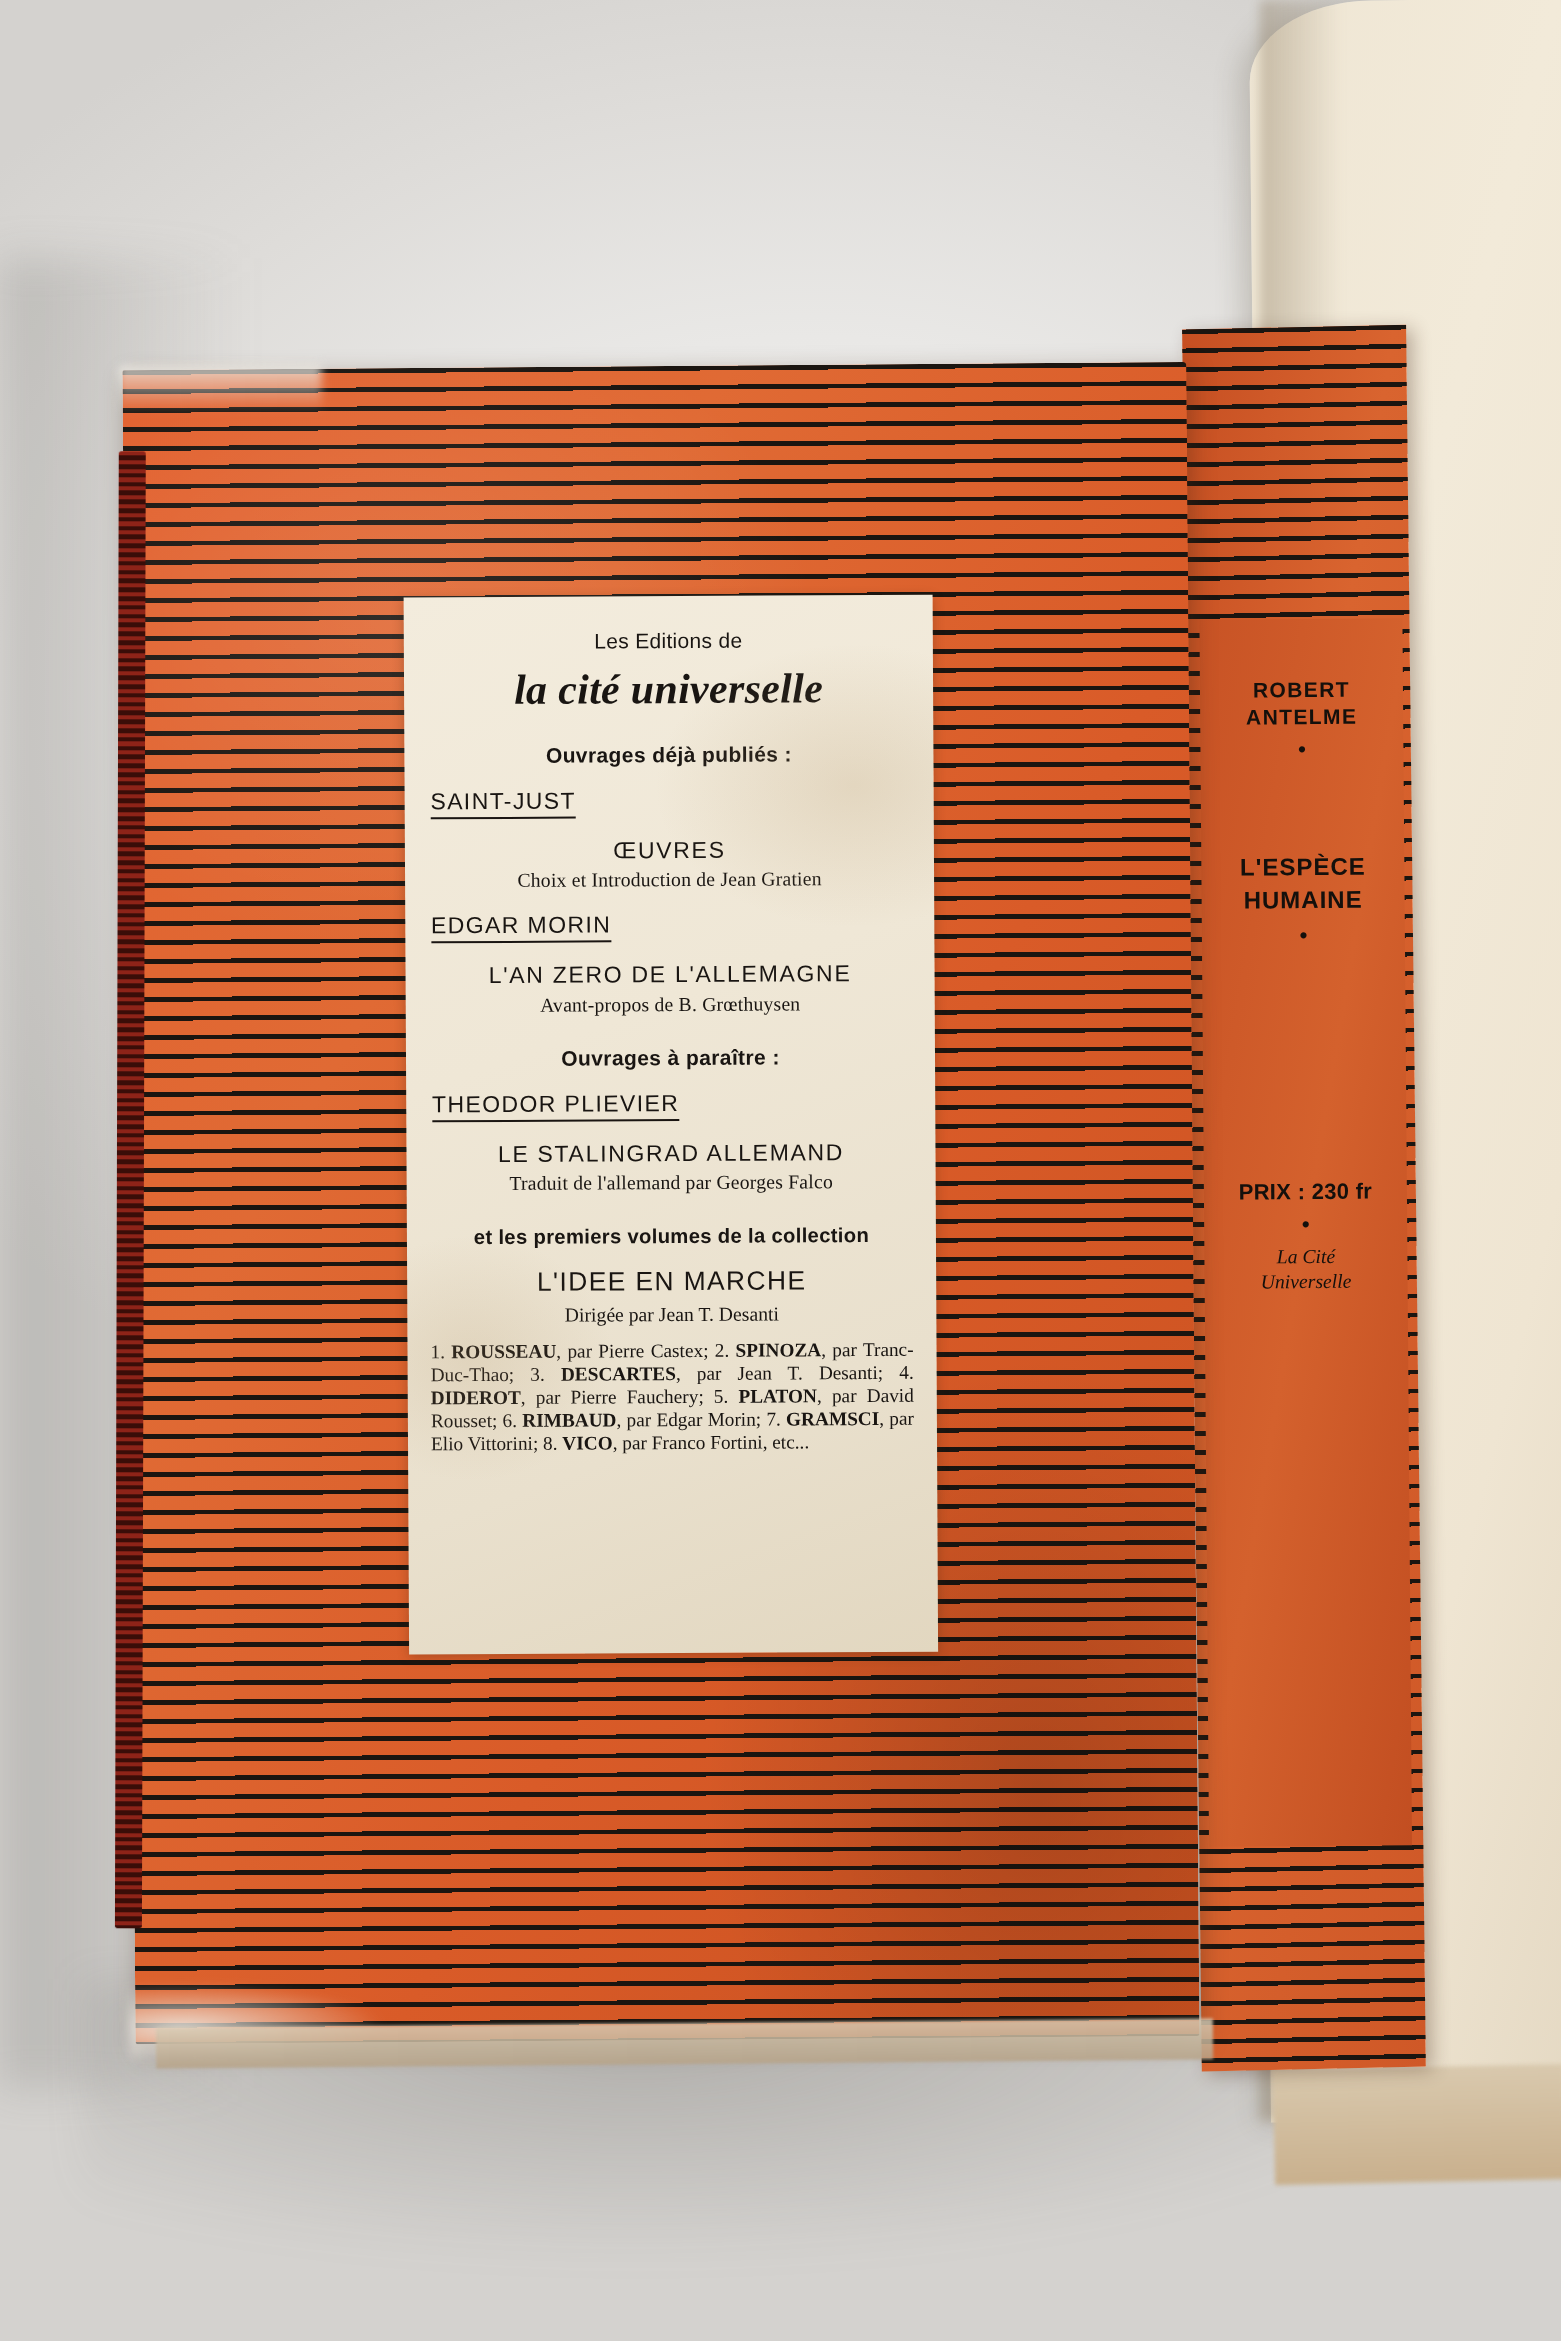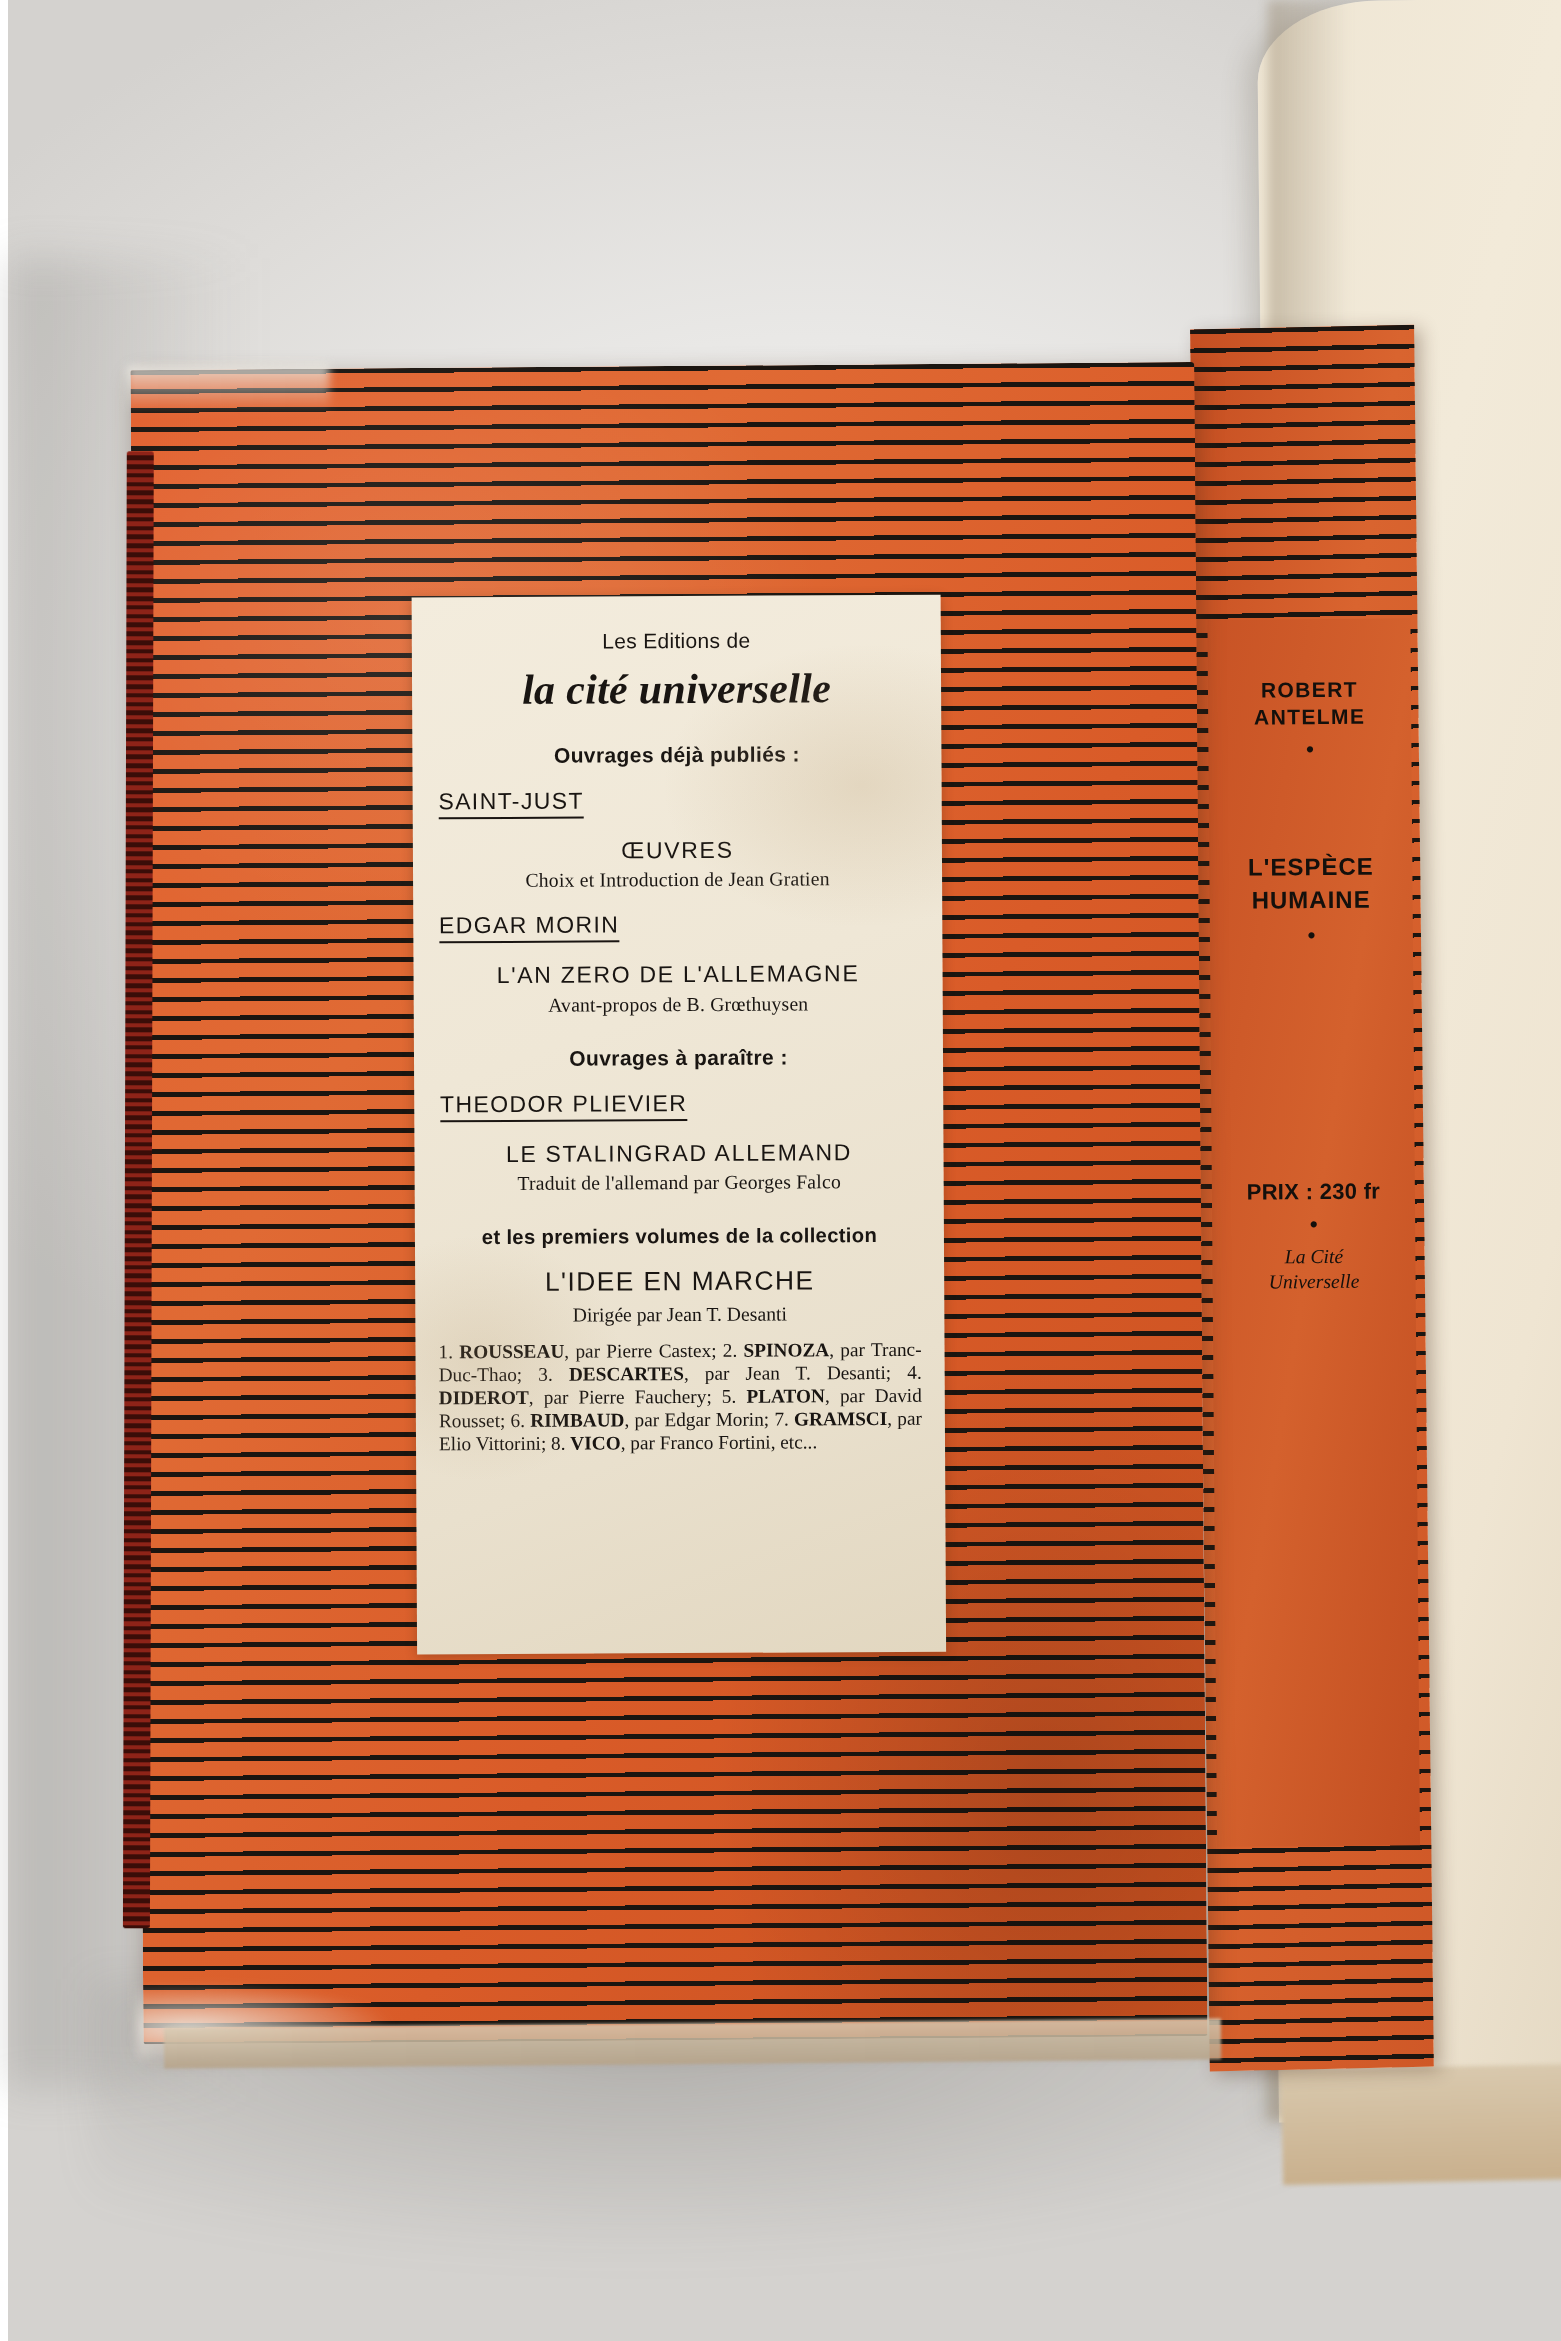--- a/index.html
+++ b/index.html
@@ -14,21 +14,20 @@
     overflow: hidden;
     font-family: "Liberation Sans", sans-serif;
   }
 
   
   #photo {
     position: absolute;
     inset: 0;
     background:
       radial-gradient(ellipse 1084px 813px at 52% 30%, #f3f2f0 0%, #e9e8e6 45%, #dedcd9 75%, #d4d2cf 100%);
-    margin-left: 8px;
   }
   #table-shadow-left {
     position: absolute;
     left: 0; top: 258px;
     width: 244px; height: 1830px;
     background: linear-gradient(to right, rgba(120,118,115,0.28), rgba(120,118,115,0.0));
     filter: blur(20.3px);
   }
   #table-shadow-bottom {
     position: absolute;

